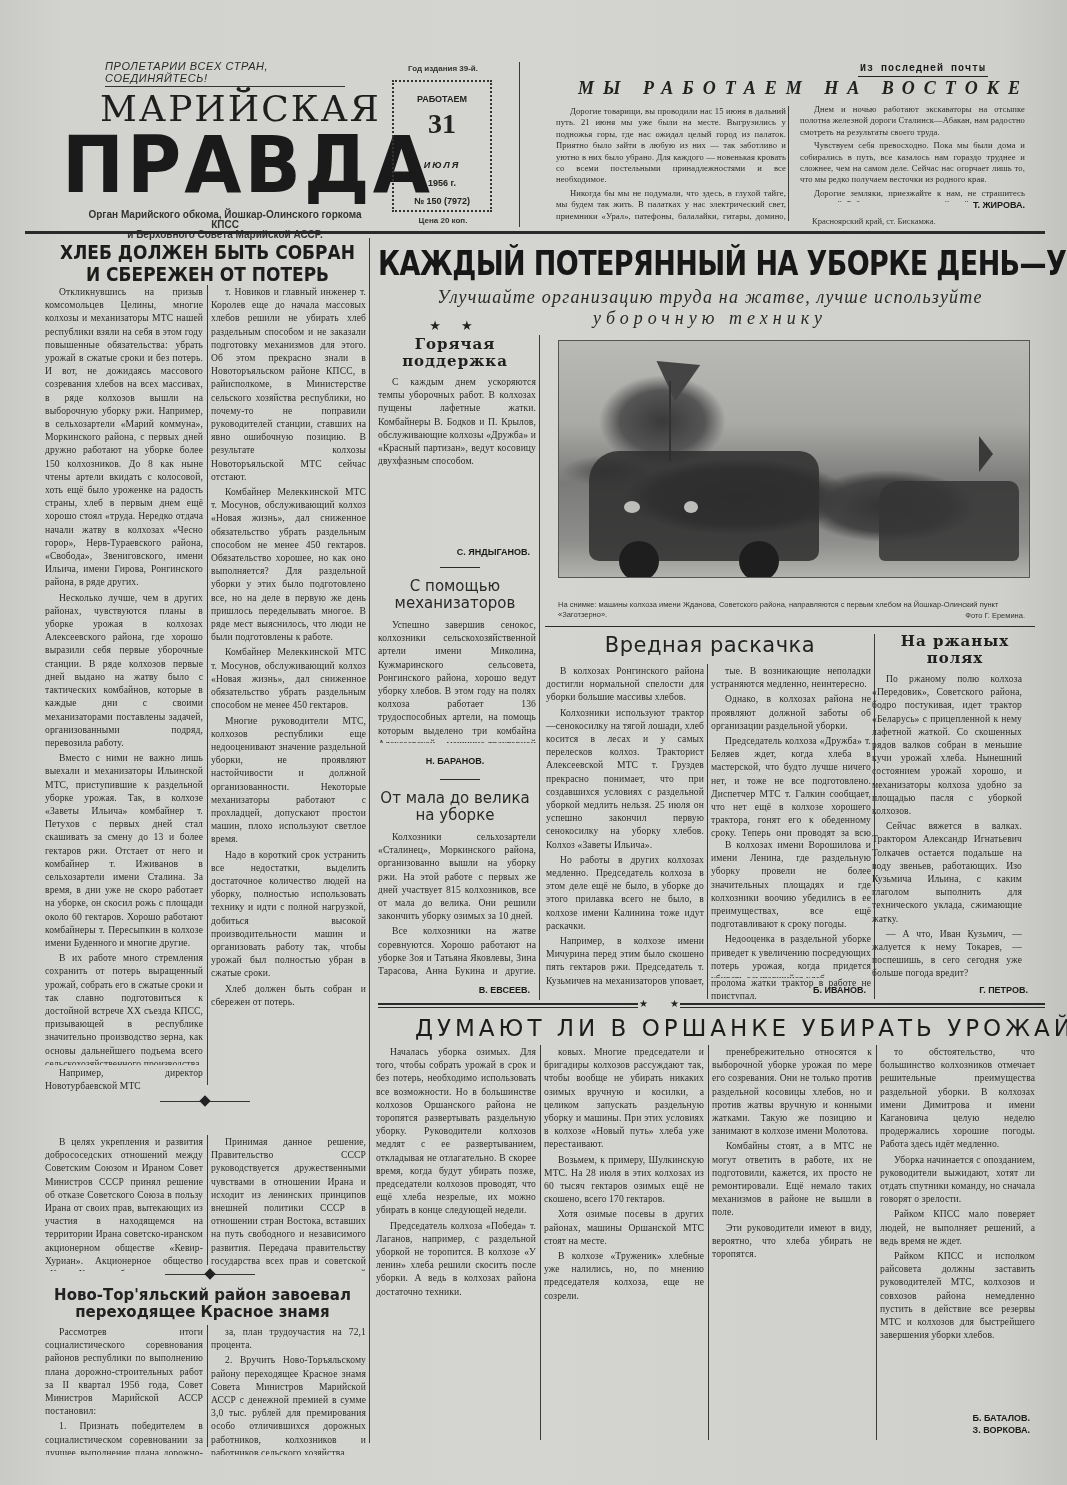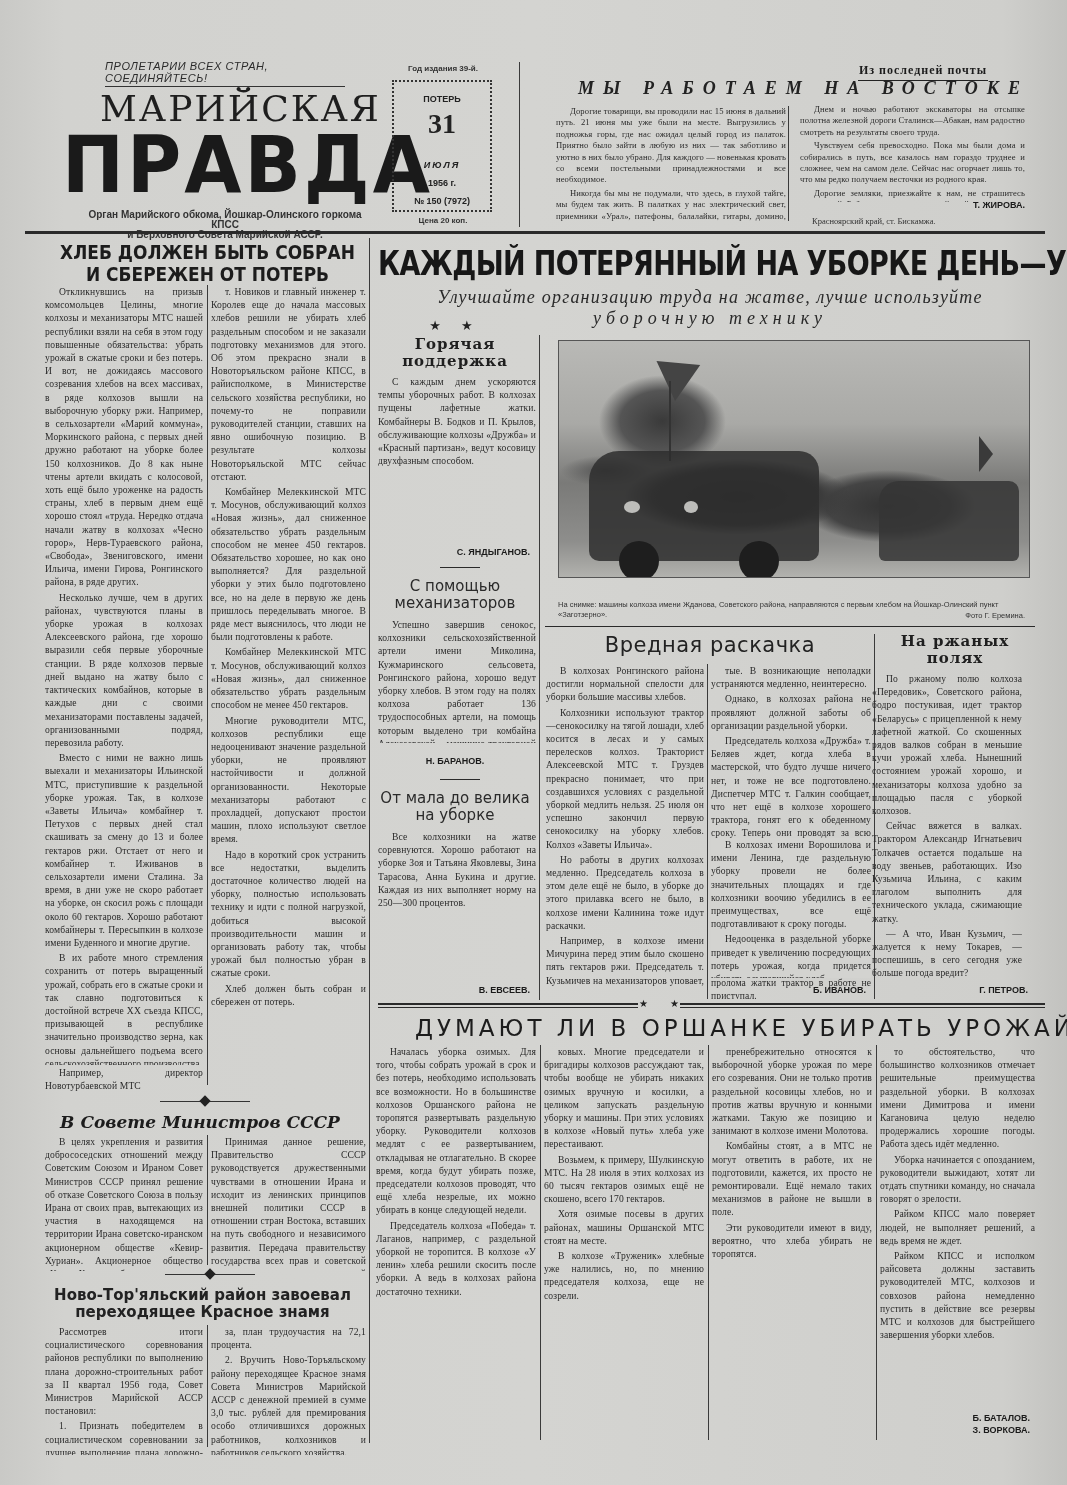--- a/index.html
+++ b/index.html
@@ -60,21 +60,21 @@
   .datebox .month { font-style: italic; font-weight: bold; font-size: 9px; margin-top: 20px; letter-spacing: 2px; }
   .datebox .year { font-size: 9px; font-weight: bold; margin-top: 8px; }
   .datebox .issue { font-size: 9px; font-weight: bold; margin-top: 8px; }
   .smallinfo { font-family: "Liberation Sans", sans-serif; font-weight: bold; font-size: 8px; color: #333; text-align: center; }
 
   .h-east {
     font-family: "Liberation Serif", serif; font-style: italic; font-weight: bold;
     font-size: 18px; letter-spacing: 9px; color: #222;
   }
   .h-lastmail {
-    font-family: Liberation Serif, serif; font-weight: bold; font-size: 12px;
+    font-family: Liberation Mono, monospace; font-weight: bold; font-size: 10px;
     letter-spacing: 1px; border-bottom: 1.5px solid #222; text-align: center; padding-bottom: 2px;
   }
   .h-main {
     font-family: "DejaVu Sans", sans-serif; font-weight: bold; font-size: 27px;
     letter-spacing: -0.6px; color: #171717; transform: scaleY(1.25); transform-origin: top left;
     white-space: nowrap;
   }
   .h-sub {
     font-family: "Liberation Serif", serif; font-style: italic; font-size: 18px;
     text-align: center; color: #2a2a2a; letter-spacing: 1.2px; line-height: 21px;
@@ -135,21 +135,21 @@
   <div class="abs slogan" style="left:105px;top:60px;width:240px;">ПРОЛЕТАРИИ ВСЕХ СТРАН, СОЕДИНЯЙТЕСЬ!</div>
   <div class="abs mast1" style="left:68px;top:88px;">МАРИЙСКАЯ</div>
   <div class="abs mast2" style="left:62px;top:128px;">ПРАВДА</div>
   <div class="abs organ" style="left:80px;top:210px;width:290px;">
     <div>Орган Марийского обкома, Йошкар-Олинского горкома КПСС</div>
     <div>и Верховного Совета Марийской АССР.</div>
   </div>
 
   <div class="abs smallinfo" style="left:393px;top:64px;width:100px;">Год издания 39-й.</div>
   <div class="abs datebox" style="left:392px;top:80px;width:100px;height:132px;">
-    <div class="weekday">ПОТЕРЬ</div>
+    <div class="weekday">РАБОТАЕМ</div>
     <div class="day">31</div>
     <div class="month">ИЮЛЯ</div>
     <div class="year">1956 г.</div>
     <div class="issue">№ 150 (7972)</div>
   </div>
   <div class="abs smallinfo" style="left:393px;top:216px;width:100px;">Цена 20 коп.</div>
   <div class="vr" style="left:519px;top:62px;height:165px;"></div>
 
   <div class="abs h-lastmail" style="left:858px;top:63px;width:130px;">Из последней почты</div>
   <div class="abs h-east" style="left:578px;top:78px;white-space:nowrap;">МЫ РАБОТАЕМ НА ВОСТОКЕ</div>
@@ -185,21 +185,20 @@
     <p>Надо в короткий срок устранить все недостатки, выделить достаточное количество людей на уборку, полностью использовать технику и идти с полной нагрузкой, добиться высокой производительности машин и организовать работу так, чтобы урожай был полностью убран в сжатые сроки.</p>
     <p>Хлеб должен быть собран и сбережен от потерь.</p>
   </div>
   <div class="abs txt" style="left:45px;top:1066px;width:158px;">
     <p>Например, директор Новотурбаевской МТС</p>
   </div>
   <div class="vr" style="left:369px;top:238px;height:1205px;"></div>
 
   <div class="diamond-rule" style="left:160px;top:1101px;width:90px;"></div>
 
-  <div class="abs h-sovet" style="left:40px;top:1112px;width:320px;">В Совете Министров СССР</div>
   <div class="abs txt" style="left:45px;top:1135px;width:158px;height:136px;">
     <p>В целях укрепления и развития добрососедских отношений между Советским Союзом и Ираном Совет Министров СССР принял решение об отказе Советского Союза в пользу Ирана от своих прав, вытекающих из участия в находящемся на территории Ирана советско-иранском акционерном обществе «Кевир-Хуриан». Акционерное общество «Кевир-Хуриан» было учреждено в 1925 году для эксплуатации нефтяных месторождений в районе Кевир-Хуриана и производства работ по переработке и продаже нефтепродуктов сроком на 70 лет.</p>
   </div>
   <div class="vr" style="left:207px;top:1135px;height:130px;"></div>
   <div class="abs txt" style="left:211px;top:1135px;width:155px;height:136px;">
     <p>Принимая данное решение, Правительство СССР руководствуется дружественными чувствами в отношении Ирана и исходит из ленинских принципов внешней политики СССР в отношении стран Востока, вставших на путь свободного и независимого развития. Передача правительству государства всех прав и советской доли имущественных ценностей акционерного общества «Кевир-Хуриан» является выражением этой политики Советского государства.</p>
   </div>
 
   <div class="diamond-rule" style="left:165px;top:1274px;width:90px;"></div>
 
@@ -244,20 +243,21 @@
     <p>Успешно завершив сенокос, колхозники сельскохозяйственной артели имени Миколина, Кужмаринского сельсовета, Ронгинского района, хорошо ведут уборку хлебов. В этом году на полях колхоза работает 136 трудоспособных артели, на помощь которым выделено три комбайна Алексеевской машинно-тракторной станции. Обмолот хлеба с 486 гектаров колхозники и механизаторы обязались убрать за восемнадцать рабочих дней. На жатве в первых же дней развернулось соревнование между жнецами за высокие показатели в работе.</p>
   </div>
   <div class="abs sig" style="left:380px;top:756px;width:150px;text-align:center;">Н. БАРАНОВ.</div>
   <div class="hr" style="left:440px;top:779px;width:40px;height:1px;"></div>
 
   <div class="abs h-sans" style="left:375px;top:790px;width:160px;">
     <div>От мала до велика</div>
     <div>на уборке</div>
   </div>
   <div class="abs txt" style="left:378px;top:830px;width:158px;height:150px;">
+    <p>Колхозники сельхозартели «Сталинец», Моркинского района, организованно вышли на уборку ржи. На этой работе с первых же дней участвует 815 колхозников, все от мала до велика. Они решили закончить уборку озимых за 10 дней.</p>
     <p>Все колхозники на жатве соревнуются. Хорошо работают на уборке Зоя и Татьяна Яковлевы, Зина Тарасова, Анна Букина и другие. Каждая из них выполняет норму на 250—300 процентов.</p>
 
   </div>
   <div class="abs sig" style="left:380px;top:985px;width:150px;">В. ЕВСЕЕВ.</div>
 
   <div class="vr" style="left:539px;top:335px;height:665px;"></div>
 
   <div class="abs photo" style="left:558px;top:340px;width:472px;height:238px;">
     <div class="flag" style="left:105px;top:10px;border-width:22px 0 22px 38px;border-color:transparent transparent transparent #444;transform:rotate(-25deg);"></div>
     <div class="abs" style="left:110px;top:40px;width:2px;height:80px;background:#333;"></div>

